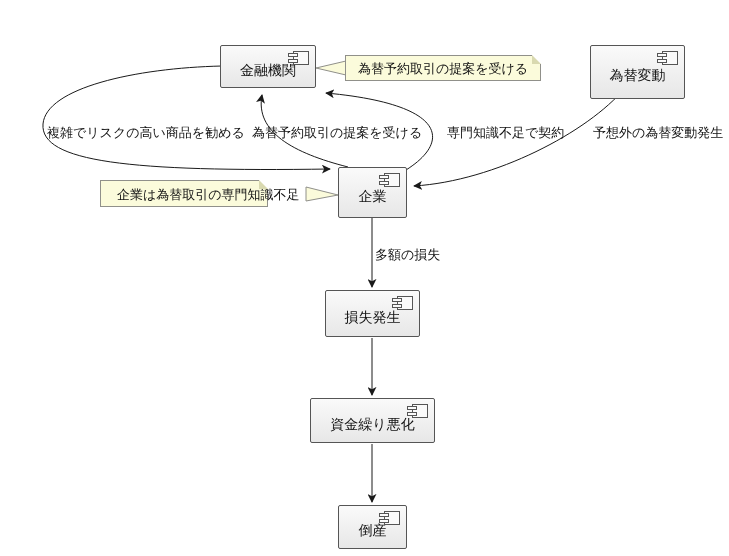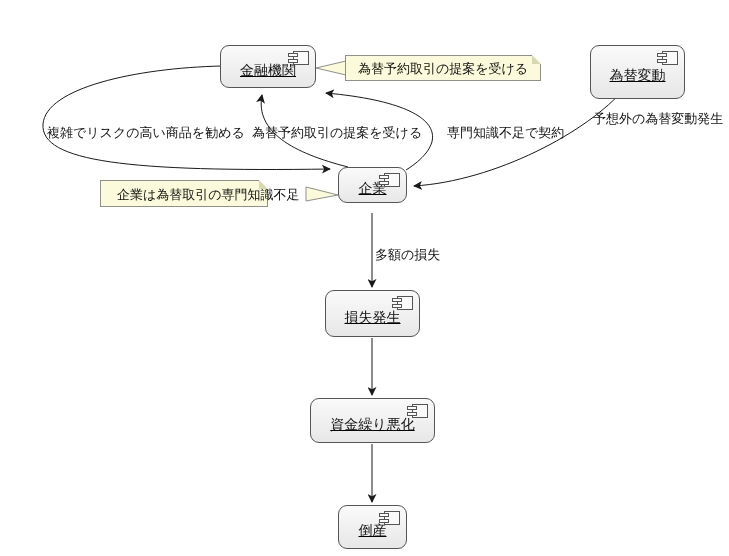--- a/index.html
+++ b/index.html
@@ -35,26 +35,25 @@
     left: 302px; top: 8px;
     font-size: 14px; font-weight: bold;
     color: var(--text-color);
     white-space: nowrap;
     z-index: 3;
   }
   .node {
     position: absolute;
     background: linear-gradient(180deg, var(--node-fill-top), var(--node-fill-bottom));
     border: 1px solid var(--node-border);
-    border-radius: 9px;
+    border-radius: 2px;
     z-index: 2;
     display: flex;
     align-items: center;
     justify-content: center;
-    text-decoration: underline;
   }
   .node .nlabel {
     font-size: 14px;
     color: var(--text-color);
     white-space: nowrap;
     padding-top: 8px;
   }
   .cicon {
     position: absolute;
     top: 5px; right: 6px;
@@ -134,21 +133,21 @@
     <span class="cicon">
       <svg width="21" height="14" viewBox="0 0 21 14">
         <rect x="5.5" y="0.5" width="15" height="13" fill="var(--node-fill-top)" stroke="var(--node-border)"></rect>
         <rect x="0.5" y="2.5" width="9" height="3" fill="var(--node-fill-top)" stroke="var(--node-border)"></rect>
         <rect x="0.5" y="8.5" width="9" height="3" fill="var(--node-fill-top)" stroke="var(--node-border)"></rect>
       </svg>
     </span>
     <span class="nlabel">為替変動</span>
   </div>
 
-  <div class="node" style="left:338px; top:167px; width:69px; height:36px;">
+  <div class="node" style="left:338px; top:167px; width:69px; height:51px;">
     <span class="cicon">
       <svg width="21" height="14" viewBox="0 0 21 14">
         <rect x="5.5" y="0.5" width="15" height="13" fill="var(--node-fill-top)" stroke="var(--node-border)"></rect>
         <rect x="0.5" y="2.5" width="9" height="3" fill="var(--node-fill-top)" stroke="var(--node-border)"></rect>
         <rect x="0.5" y="8.5" width="9" height="3" fill="var(--node-fill-top)" stroke="var(--node-border)"></rect>
       </svg>
     </span>
     <span class="nlabel">企業</span>
   </div>
 
@@ -191,16 +190,16 @@
   </div>
 
   <div class="note" style="left:100px; top:180px; width:168px; height:27px; line-height:25px;padding-left:16px;">
     <span class="fold"></span>
     <span class="ntext">企業は為替取引の専門知識不足</span>
   </div>
 
   <div class="elabel" style="left:47px; top:124px;">複雑でリスクの高い商品を勧める</div>
   <div class="elabel" style="left:252px; top:124px;">為替予約取引の提案を受ける</div>
   <div class="elabel" style="left:447px; top:124px;">専門知識不足で契約</div>
-  <div class="elabel" style="left:593px; top:110px;">予想外の為替変動発生</div>
+  <div class="elabel" style="left:593px; top:124px;">予想外の為替変動発生</div>
   <div class="elabel" style="left:375px; top:246px;">多額の損失</div>
 
 </div>
 
 </body></html>

